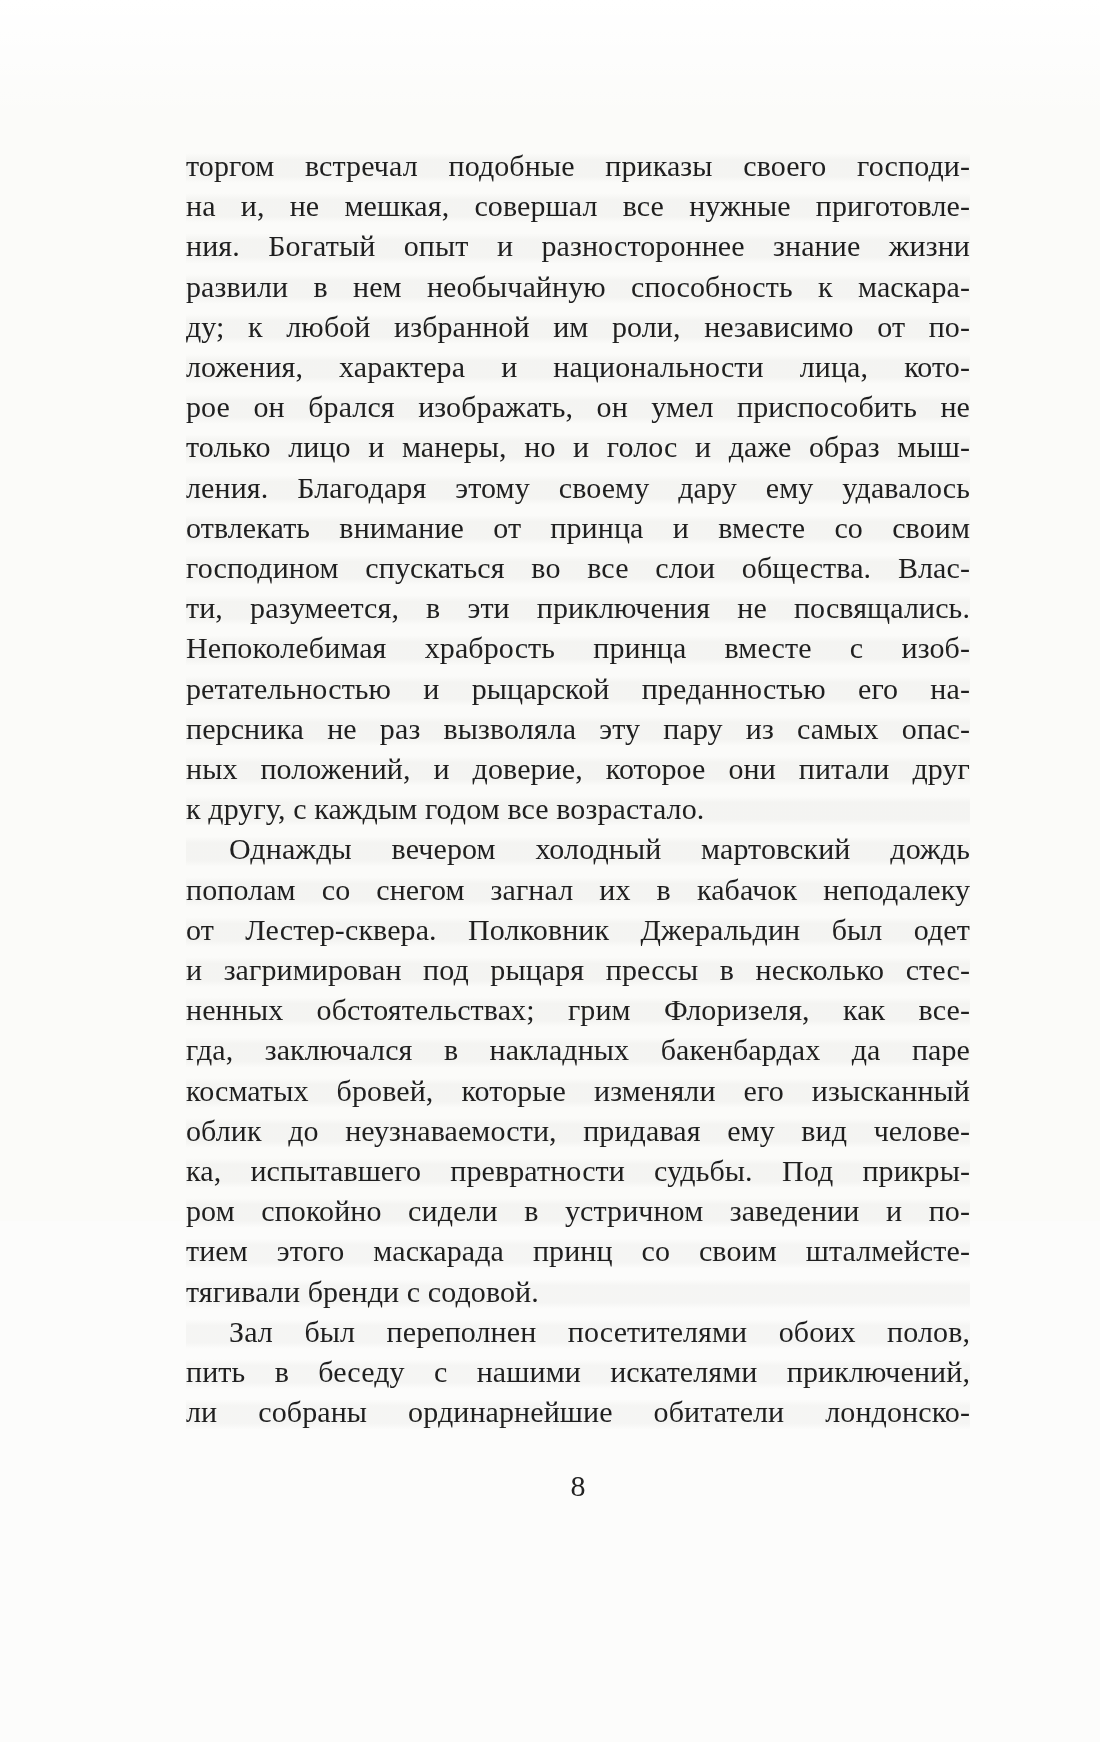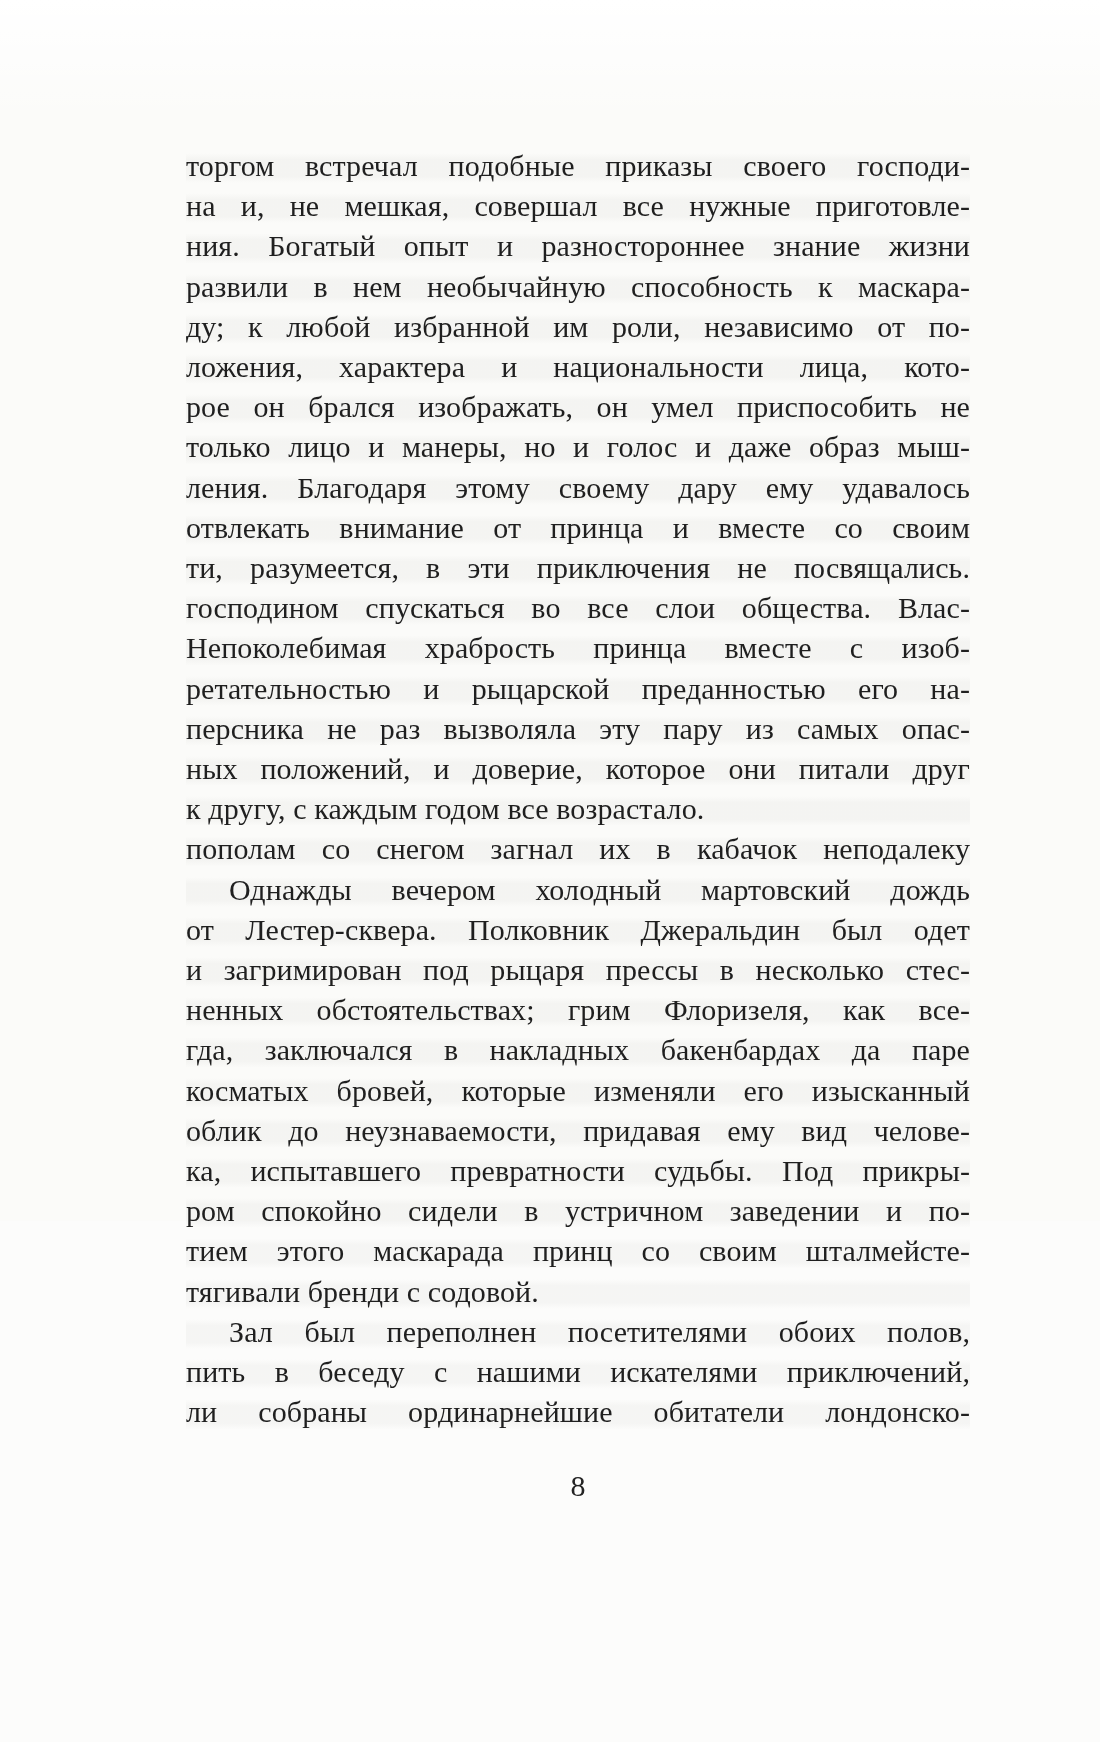--- a/index.html
+++ b/index.html
@@ -70,31 +70,31 @@
         <div class="line">торгом встречал подобные приказы своего господи-</div>
         <div class="line">на и, не мешкая, совершал все нужные приготовле-</div>
         <div class="line">ния. Богатый опыт и разностороннее знание жизни</div>
         <div class="line">развили в нем необычайную способность к маскара-</div>
         <div class="line">ду; к любой избранной им роли, независимо от по-</div>
         <div class="line">ложения, характера и национальности лица, кото-</div>
         <div class="line">рое он брался изображать, он умел приспособить не</div>
         <div class="line">только лицо и манеры, но и голос и даже образ мыш-</div>
         <div class="line">ления. Благодаря этому своему дару ему удавалось</div>
         <div class="line">отвлекать внимание от принца и вместе со своим</div>
+        <div class="line">господином спускаться во все слои общества. Влас-</div>
         <div class="line">ти, разумеется, в эти приключения не посвящались.</div>
-        <div class="line">господином спускаться во все слои общества. Влас-</div>
         <div class="line">Непоколебимая храбрость принца вместе с изоб-</div>
         <div class="line">ретательностью и рыцарской преданностью его на-</div>
         <div class="line">персника не раз вызволяла эту пару из самых опас-</div>
         <div class="line">ных положений, и доверие, которое они питали друг</div>
         <div class="line para-end">к другу, с каждым годом все возрастало.</div>
       </div>
       <div class="paragraph">
+        <div class="line indent">Однажды вечером холодный мартовский дождь</div>
         <div class="line">пополам со снегом загнал их в кабачок неподалеку</div>
-        <div class="line indent">Однажды вечером холодный мартовский дождь</div>
         <div class="line">от Лестер-сквера. Полковник Джеральдин был одет</div>
         <div class="line">и загримирован под рыцаря прессы в несколько стес-</div>
         <div class="line">ненных обстоятельствах; грим Флоризеля, как все-</div>
         <div class="line">гда, заключался в накладных бакенбардах да паре</div>
         <div class="line">косматых бровей, которые изменяли его изысканный</div>
         <div class="line">облик до неузнаваемости, придавая ему вид челове-</div>
         <div class="line">ка, испытавшего превратности судьбы. Под прикры-</div>
         <div class="line">ром спокойно сидели в устричном заведении и по-</div>
         <div class="line">тием этого маскарада принц со своим шталмейсте-</div>
         <div class="line para-end">тягивали бренди с содовой.</div>

